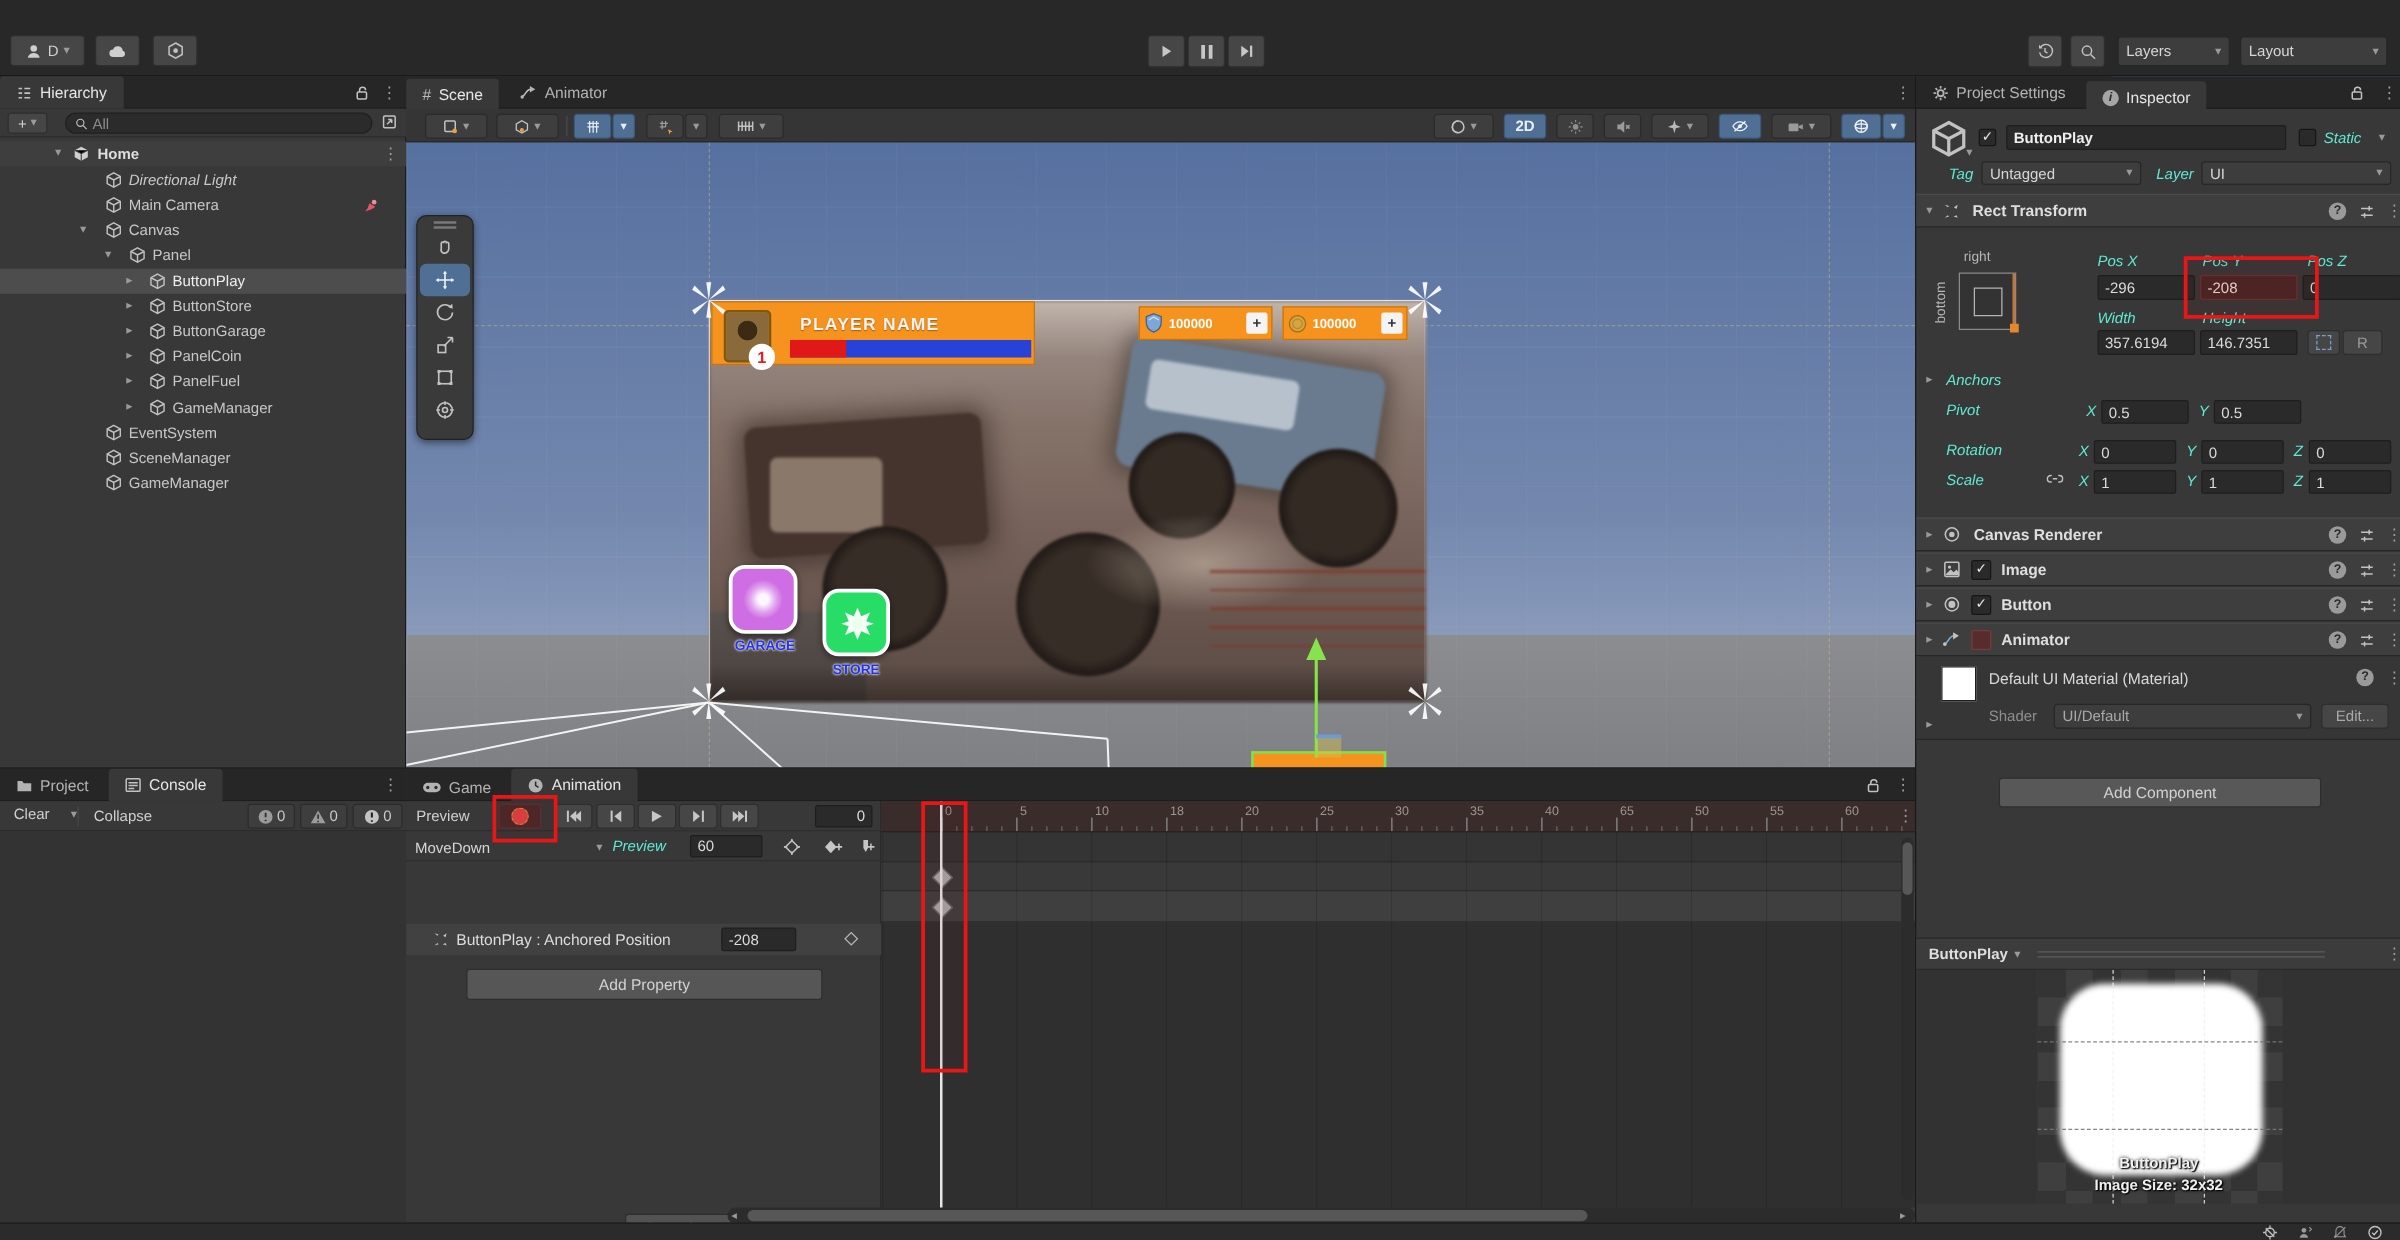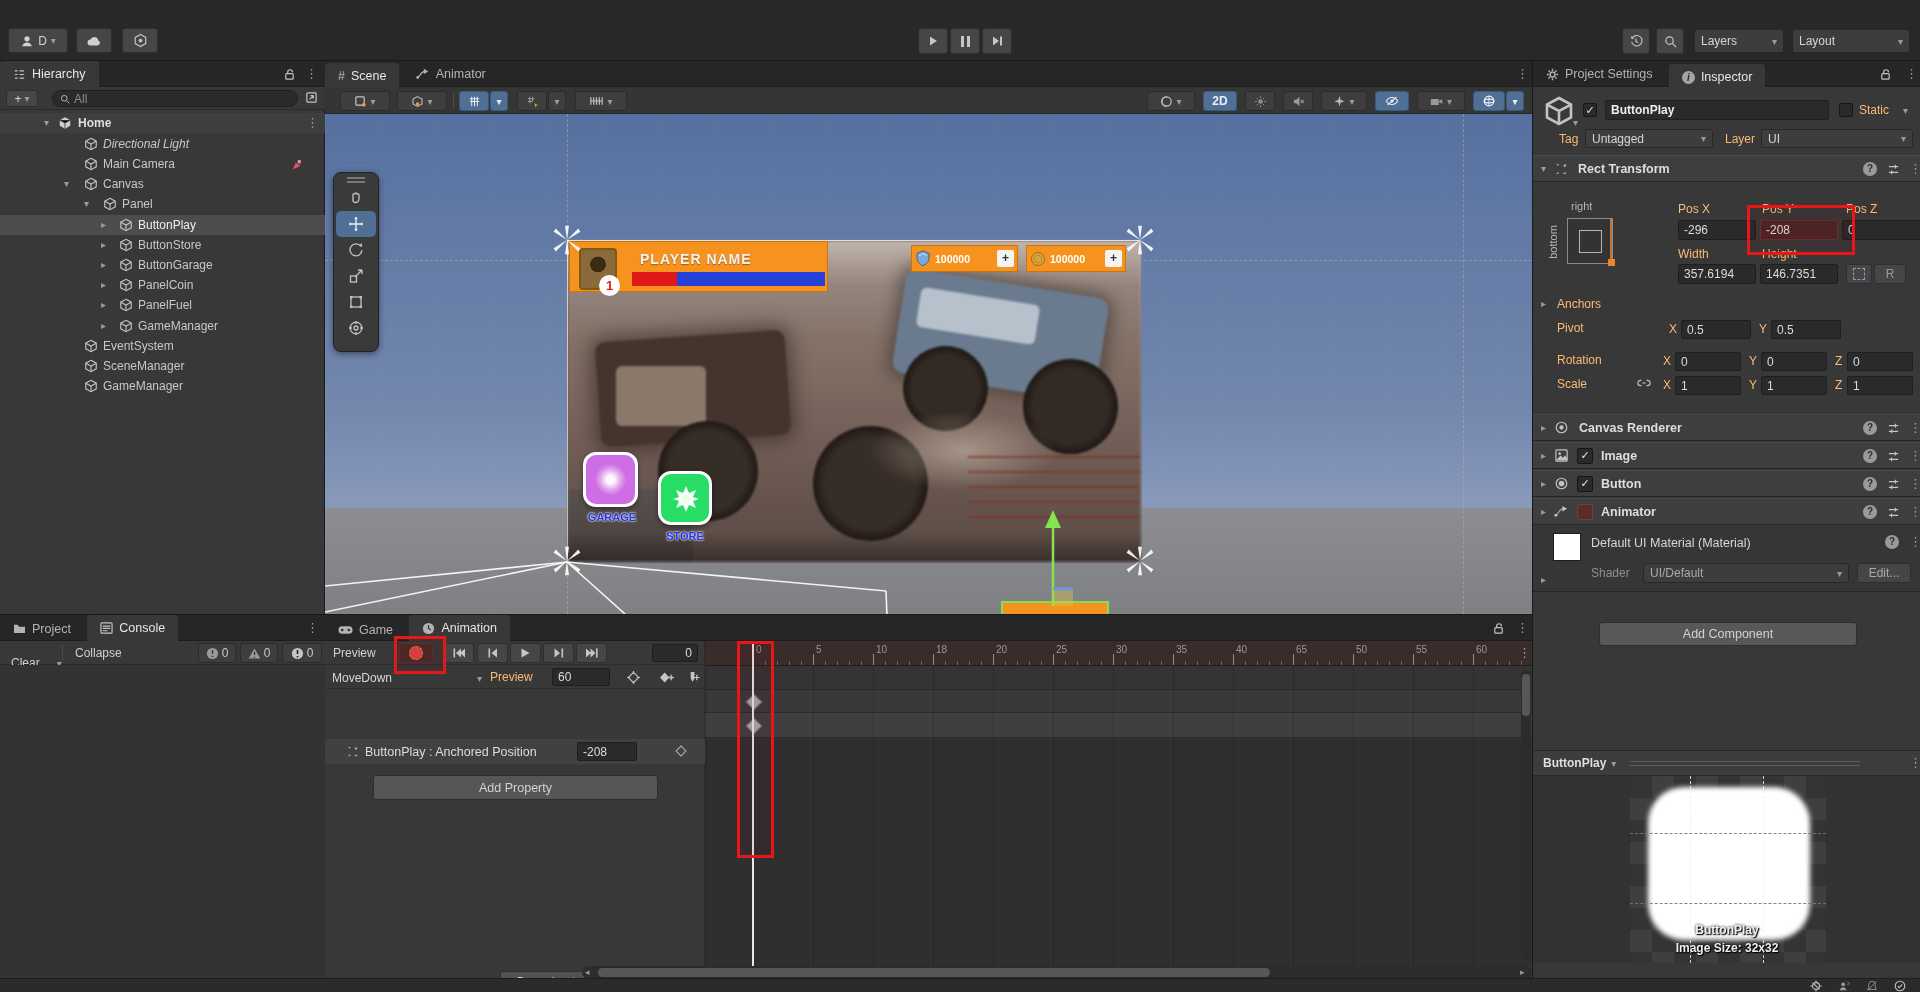--- a/index.html
+++ b/index.html
@@ -17,21 +17,21 @@
        display:flex;align-items:center;padding:0 5px;height:19px;font-size:12px;}
   .fld.tinted{background:#4a2626;border-color:#702f2f;color:#f0dada;}
   .dd{background:#3d3d3d;border:1px solid #272727;border-radius:3px;display:flex;align-items:center;
       justify-content:space-between;padding:0 6px;color:#d6d6d6;font-size:12px;}
   .btn{background:#464646;border:1px solid #2e2e2e;border-radius:3px;display:flex;align-items:center;
        justify-content:center;color:#d2d2d2;}
   .chk{width:14px;height:14px;background:#2a2a2a;border:1px solid #161616;border-radius:2px;
        color:#e8e8e8;font-size:11px;line-height:13px;text-align:center;}
   .kebab{color:#9d9d9d;font-size:13px;letter-spacing:0;}
   .fold{color:#9a9a9a;font-size:10px;}
-  .lbl{color:#fdba74;}
+  .lbl{color:#5eead4;font-style:italic;}
   .hdrrow{background:#3e3e3e;border-top:1px solid #4a4a4a;border-bottom:1px solid #262626;}
   .bold{font-weight:bold;color:#dedede;}
   .vlabel{transform:rotate(-90deg);transform-origin:center;font-size:11px;color:#b5b5b5;text-align:center;}
   
   .tick{position:absolute;bottom:0;width:1px;height:11px;background:#8d8d8d;}
   .tick.minor{height:4px;background:#6b6460;}
   .ticklab{position:absolute;top:3px;font-size:10px;color:#9d9590;}
   .kf{position:absolute;width:10px;height:10px;background:#a9a9a9;border:1px solid #606060;transform:rotate(45deg);}
   .hl{position:absolute;border:3px solid #e81717;z-index:60;pointer-events:none;background:rgba(120,10,10,0.08);}
   .ic{stroke:#c2c2c2;fill:none;stroke-width:1.3;}
@@ -793,21 +793,21 @@
       <div class="tab active">
         <svg width="13" height="12" viewBox="0 0 14 13">
             <rect class="ic" x="1" y="1" width="12" height="11" rx="1"></rect>
             <path class="ic" d="M3 4.5h8M3 7h8M3 9.5h5"></path>
           </svg>
         <span>Console</span>
       </div>
       <span class="a kebab" style="left:306px;top:5px;">⋮</span>
     </div>
     <div class="a" style="left:0;top:26px;width:325px;height:24px;background:#383838;border-bottom:1px solid #2a2a2a;">
-      <div class="a flex" style="left:6px;top:13px;height:18px;padding:0 5px;gap:17px;color:#d0d0d0;">
+      <div class="a flex" style="left:6px;top:1px;height:18px;padding:0 5px;gap:17px;color:#d0d0d0;">
         <span>Clear</span>
           <span class="fold">▾</span>
       </div>
       <div class="a" style="left:62px;top:4px;width:1px;height:16px;background:#474747;"></div>
       <div class="a flex" style="left:70px;top:3px;height:18px;padding:0 5px;color:#d0d0d0;">
         <span>Collapse</span>
       </div>
       <div class="a seg" style="left:198px;top:2px;width:38px;height:20px;">
         <svg width="13" height="13" viewBox="0 0 14 14">
             <circle cx="7" cy="7" r="6" fill="#9a9a9a"></circle>

